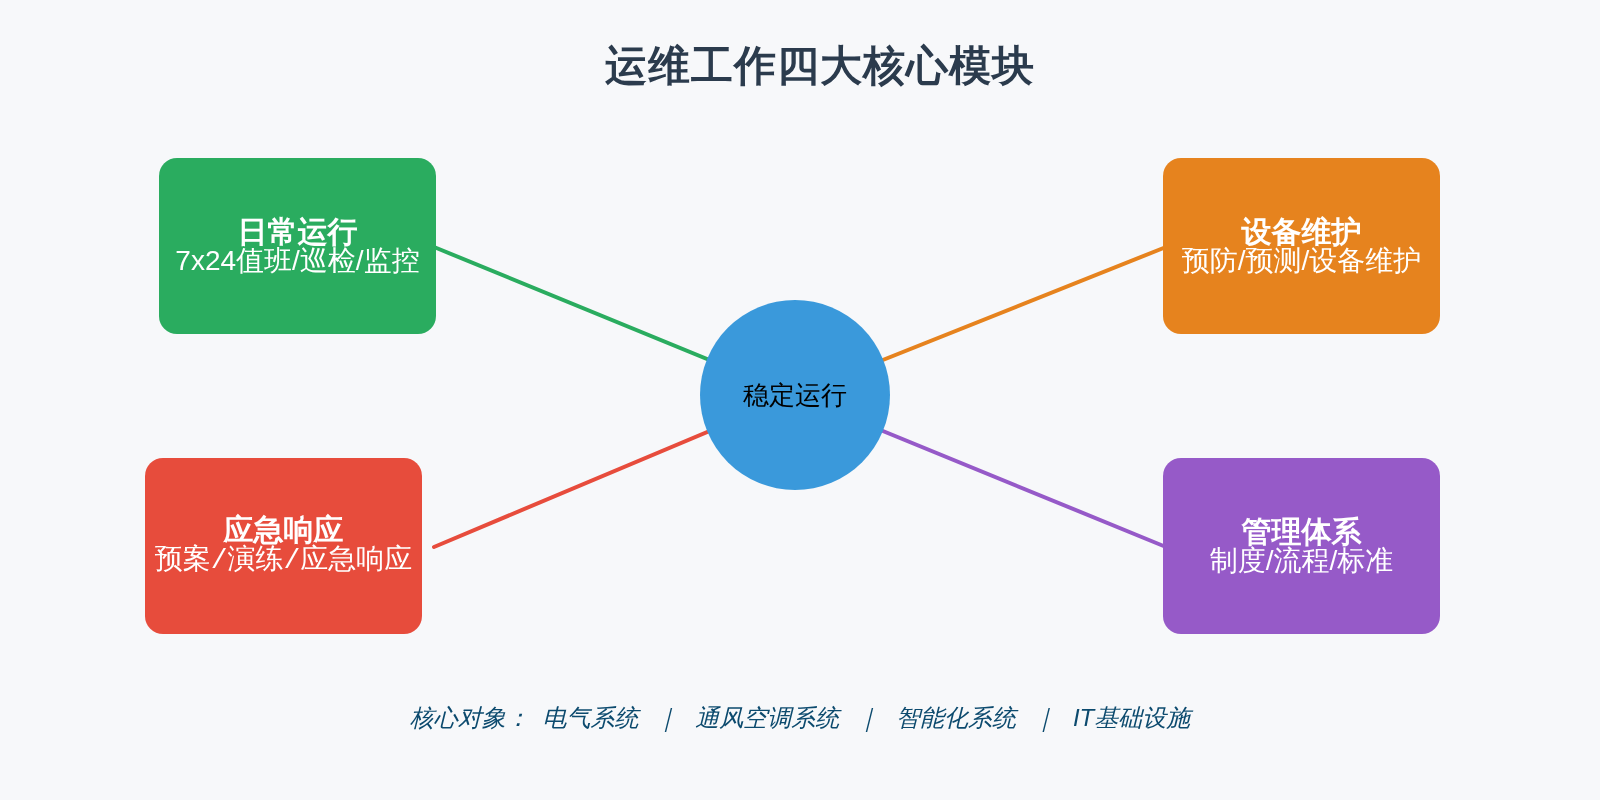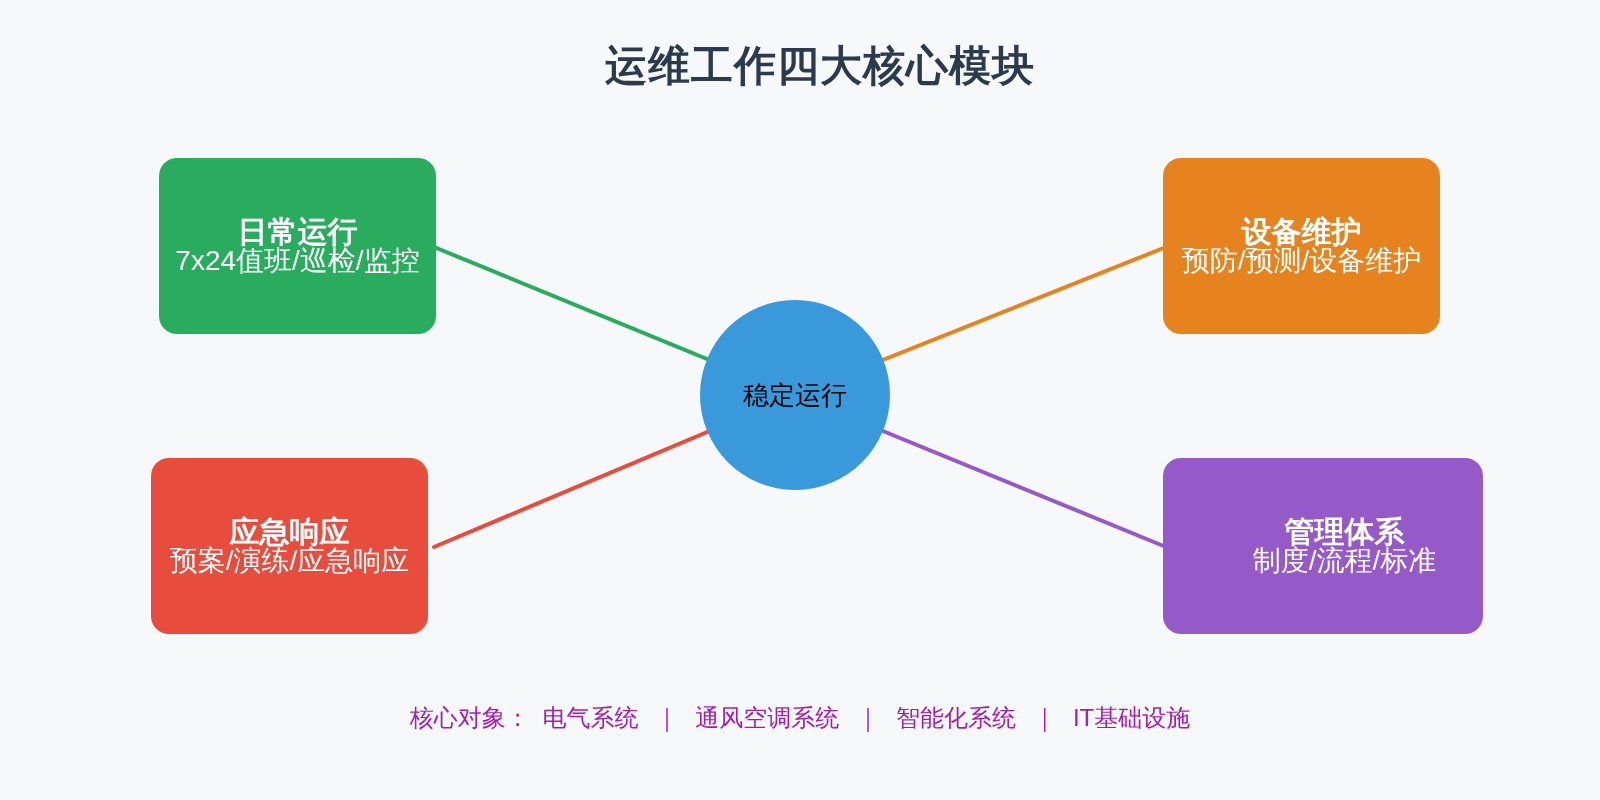--- a/index.html
+++ b/index.html
@@ -52,22 +52,22 @@
     font-weight: 700;
     line-height: 1;
   }
   .module-card .card-subtitle {
     font-size: 28px;
     font-weight: 400;
     line-height: 1;
   }
   .card-top-left    { left: 159px;  top: 158px; }
   .card-top-right   { left: 1163px; top: 158px; }
-  .card-bottom-left { left: 151px;  top: 458px; }
-  .card-bottom-right{ left: 1163px; top: 458px; padding-left: 43px; }
+  .card-bottom-left { left: 145px;  top: 458px; font-family: Liberation Mono, monospace; }
+  .card-bottom-right{ left: 1163px; top: 458px; }
   .center-node {
     position: absolute;
     left: 700px;
     top: 300px;
     width: 190px;
     height: 190px;
     border-radius: 50%;
     display: flex;
     align-items: center;
     justify-content: center;
@@ -124,21 +124,21 @@
 
   <div class="module-card card-bottom-right" style="background-color: rgb(150, 90, 200);">
     <div class="card-title">管理体系</div>
     <div class="card-subtitle">制度/流程/标准</div>
   </div>
 
   <div class="center-node" style="background-color: rgb(58, 153, 219);">
     <span>稳定运行</span>
   </div>
 
-  <div class="footer-line" style="color: #a21caf;">
+  <div class="footer-line" style="color: #0c4a6e; font-style: italic;">
     <span class="footer-label">核心对象：</span>
     <span>电气系统</span>
     <span class="sep">｜</span>
     <span>通风空调系统</span>
     <span class="sep">｜</span>
     <span>智能化系统</span>
     <span class="sep">｜</span>
     <span>IT基础设施</span>
   </div>
 

